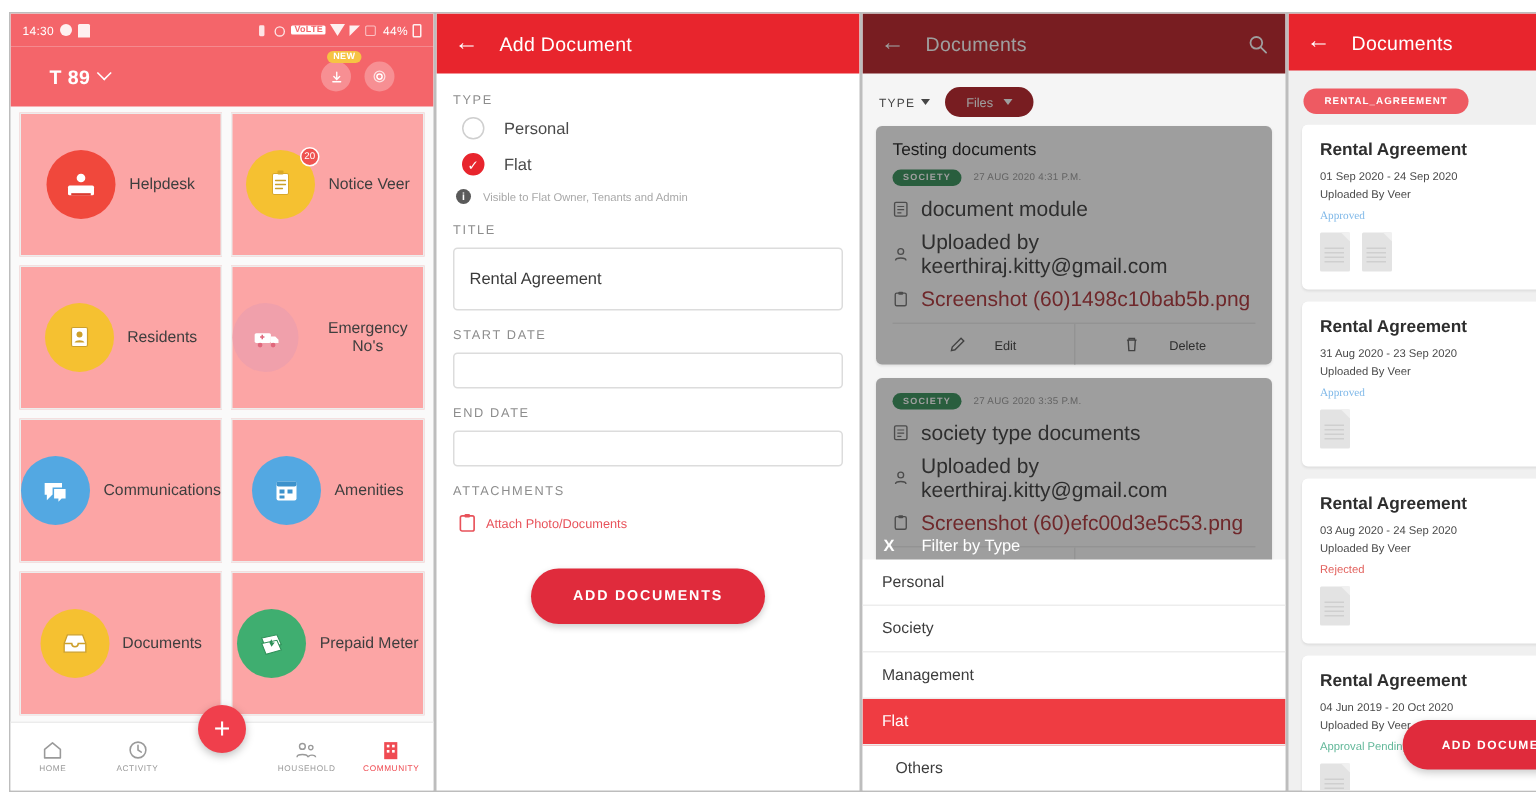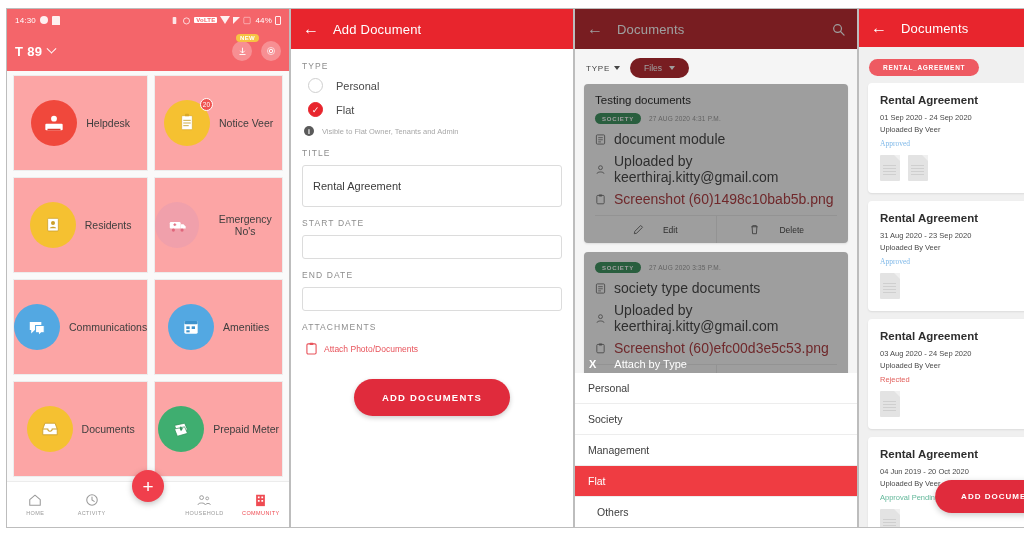--- a/index.html
+++ b/index.html
@@ -44,21 +44,21 @@
   .dot-ico { width:8px;height:8px;border-radius:50%;background:#fff;opacity:.9;display:inline-block; }
   .sq-ico { width:8px;height:9px;background:#fff;opacity:.9;display:inline-block;border-radius:1px 1px 0 0; }
   .tri-ico { width:0;height:0;border-left:7px solid #fff;border-bottom:7px solid transparent;opacity:.9;display:inline-block;}
   .wifi-ico { width:0;height:0;border-left:5px solid transparent;border-right:5px solid transparent;border-top:8px solid #fff;opacity:.9;display:inline-block;}
   .badge-box { font-size:6px; background:#fff; color:#f4656a; border-radius:1px; padding:0 2px; font-weight:bold; }
   .bat { width:6px;height:9px;border:1px solid #fff;border-radius:1px;display:inline-block;opacity:.9;}
   .pct { font-size:8px; }
 
   .p1-appbar {
     height: 40px; background:#f4656a;
-    display:flex; align-items:center; padding:0 8px;
+    display:flex; align-items:center; padding:0 26px;
     position:relative;
   }
   .p1-title { color:#fff; font-size:13px; font-weight:bold; letter-spacing:.3px; }
   .chev {
     display:inline-block; margin-left:6px;
     width:7px;height:7px;border-right:1.6px solid #fff;border-bottom:1.6px solid #fff;
     transform: rotate(45deg) translate(-2px,-2px);
   }
   .p1-actions { margin-left:auto; display:flex; align-items:center; gap:9px; position:relative; }
   .circ-btn {
@@ -631,21 +631,21 @@
             <rect x="1.5" y="1" width="9" height="10" rx="1" fill="none" stroke="#7a7a7a" stroke-width="1"></rect>
             <path d="M3.5 4h5M3.5 6.3h5M3.5 8.6h3" stroke="#7a7a7a" stroke-width=".9"></path>
           </svg>
           <span class="li-text">creating personal type documents</span>
         </div>
       </div>
     </div>
 
     <div class="sheet-head" style="bottom:152px">
       <span class="sheet-x">X</span>
-      <span class="sheet-title">Attach by Type</span>
+      <span class="sheet-title">Filter by Type</span>
     </div>
 
     <div class="sheet">
       <div class="sheet-item">Personal</div>
       <div class="sheet-item">Society</div>
       <div class="sheet-item">Management</div>
       <div class="sheet-item sel">Flat</div>
       <div class="sheet-item indent">Others</div>
     </div>
   </div>

